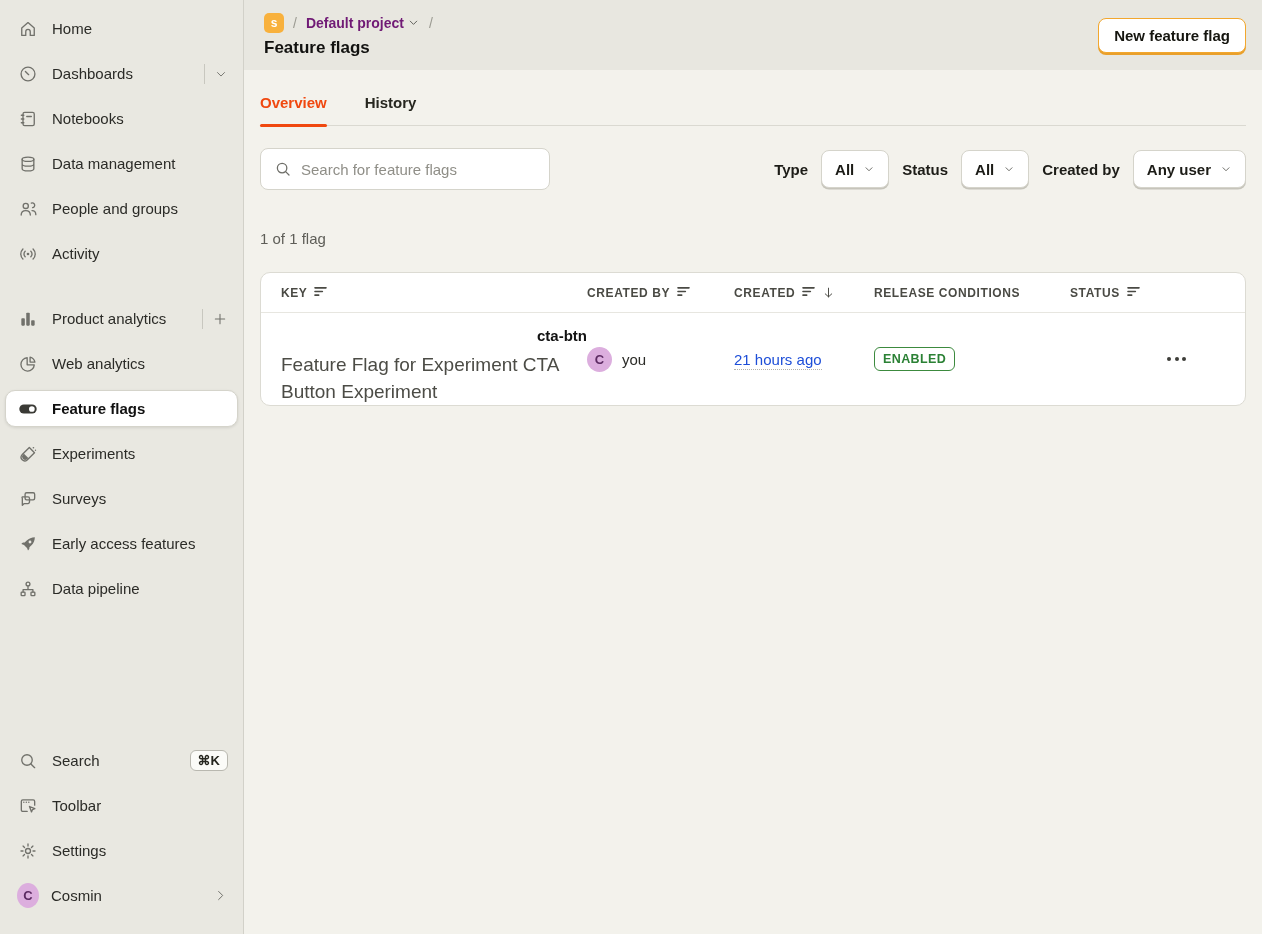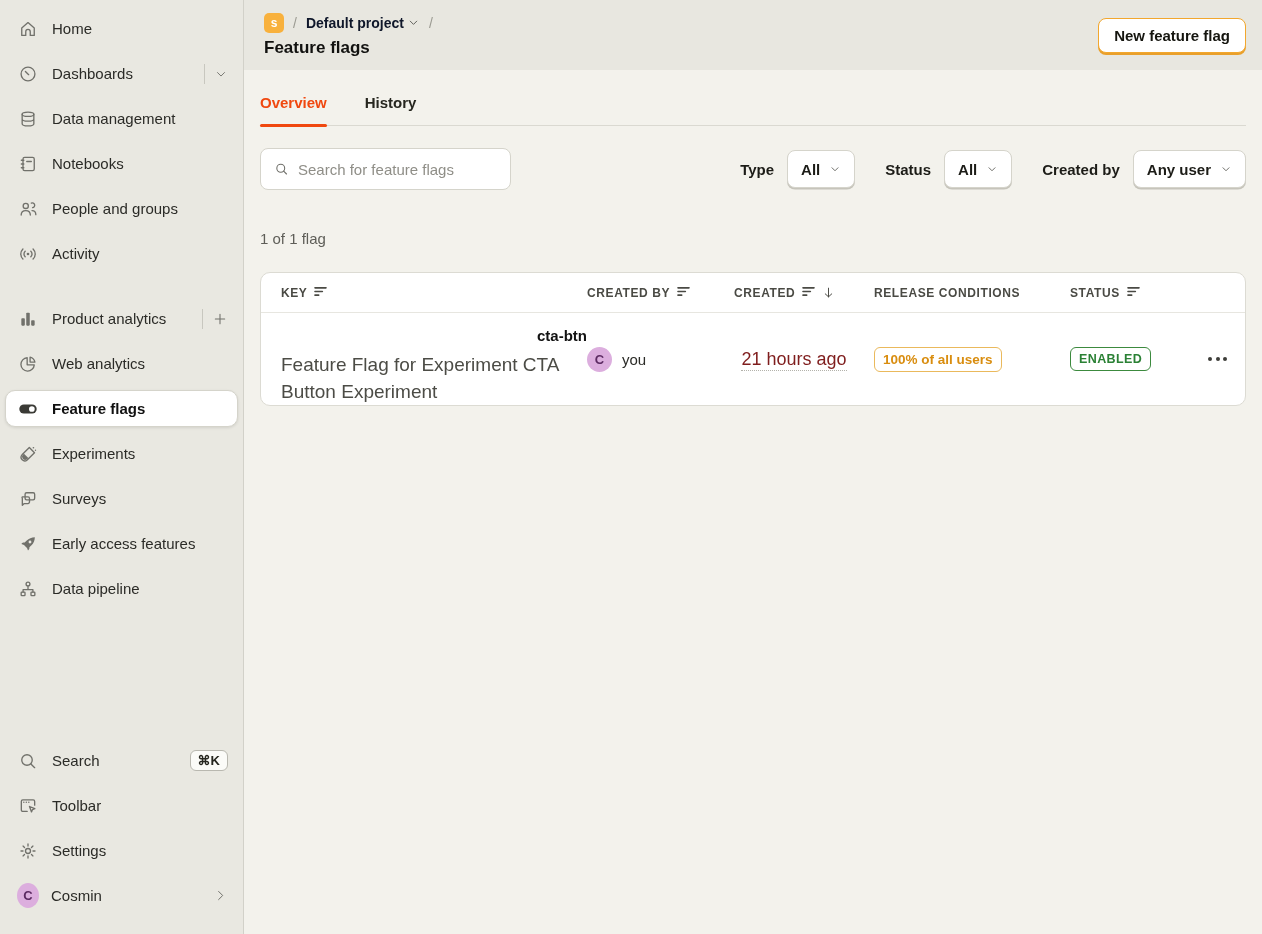--- a/index.html
+++ b/index.html
@@ -74,21 +74,21 @@
   }
   .topbar-left { display:flex; flex-direction:column; gap:5px; }
   .breadcrumb { display:flex; align-items:center; gap:9px; font-size:14px; }
   .org-badge {
     width:20px; height:20px; border-radius:5px;
     background:#f8b13d; color:#fff;
     font-size:12px; font-weight:700;
     display:flex; align-items:center; justify-content:center;
   }
   .crumb-sep { color:#9b9a92; font-weight:400; }
-  .crumb-project { display:flex; align-items:center; gap:3px; color:#0f172a; font-weight:700; cursor:pointer; }
+  .crumb-project { display:flex; align-items:center; gap:3px; color:#701a75; font-weight:700; cursor:pointer; }
   .page-title { font-size:17px; font-weight:800; color:#121210; }
   .new-flag-btn {
     background:#fff;
     border:1.5px solid #f2a72e;
     border-radius:8px;
     box-shadow:0 2px 0 #e9a02b;
     font-family:"Liberation Sans",sans-serif;
     font-size:15px; font-weight:600; color:#15150f;
     padding:8px 15px;
     cursor:pointer;
@@ -98,32 +98,32 @@
   .tabs { display:flex; gap:38px; border-bottom:1px solid #dad9d1; padding-top:24px; }
   .tab { font-size:15px; font-weight:600; color:#26261f; padding-bottom:14px; position:relative; cursor:pointer; }
   .tab.active { color:#f0480f;text-align:center; }
   .tab.active::after {
     content:""; position:absolute; left:0; right:0; bottom:-2px;
     height:3px; background:#f0480f; border-radius:2px;
   }
 
   .filter-row { margin-top:22px; display:flex; justify-content:space-between; align-items:center; }
   .search-box {
-    width:251px; height:42px;
+    width:290px; height:42px;
     background:#fff; border:1px solid #d5d4cb; border-radius:8px;
     display:flex; align-items:center; gap:9px; padding:0 13px;
   }
   .search-box svg { stroke:#6e6e68; fill:none; stroke-width:1.7; stroke-linecap:round; }
   .search-box input {
     border:none; outline:none; background:transparent;
     font-family:"Liberation Sans",sans-serif;
     font-size:15px; color:#2b2b27; flex:1;
   }
   .search-box input::placeholder { color:#8f8e87; }
-  .filters { display:flex; align-items:center; gap:30px; }
+  .filters { display:flex; align-items:center; gap:13px; }
   .filter-group { display:flex; align-items:center; gap:13px; }
   .filter-label { font-size:15px; font-weight:700; color:#1c1c17; }
   .dropdown {
     background:#fff; border:1px solid #d5d4cb; border-radius:8px;
     box-shadow:0 1.5px 0 rgba(160,158,148,0.55);
     height:38px; padding:0 13px;
     display:flex; align-items:center; gap:9px;
     font-size:15px; font-weight:600; color:#1c1c17;
     cursor:pointer;
   }
@@ -151,21 +151,21 @@
     display:flex; align-items:flex-start; gap:7px;
     cursor:pointer;
   }
   .sort-ic line { stroke:#4a4a44; stroke-width:1.8; stroke-linecap:round; }
   .arrow-ic path { stroke:#4a4a44; stroke-width:1.8; stroke-linecap:round; stroke-linejoin:round; fill:none; }
   .tbody-row { min-height:90px; cursor:pointer; }
   .cell-key { align-self:start; padding-top:14px; }
   .key-name { font-size:15px; font-weight:700; color:#121212;text-align:right; }
   .key-desc { margin-top:8px; font-size:19px; line-height:1.4; color:#4c4c46; max-width:278px; }
   .cell-createdby { display:flex; align-items:center; gap:10px; font-size:15px; color:#2b2b27; }
-  .cell-created { text-align:center; padding-right:20px; font-size:18px; color:#7f1d1d; }
+  .cell-created { text-align:left; padding-right:20px; font-size:15px; color:#1d4ed8; }
   .cell-created span { border-bottom:1.5px dotted #b3b2ab; padding-bottom:1px; }
   .badge {
     display:inline-block;
     border-radius:6px;
     padding:4px 8px;
     font-weight:700;
     background:transparent;
   }
   .badge-orange { border:1.5px solid #eab95c; color:#d98d0f; font-size:13.5px; }
   .badge-green  { border:1.5px solid #3c8a3e; color:#2b8135; font-size:12.5px; letter-spacing:0.4px; }
@@ -199,35 +199,35 @@
       <span class="v-divider"></span>
       <svg class="chev" width="14" height="14" viewBox="0 0 24 24">
           <path d="M6 9.5 L12 15.5 L18 9.5"></path>
         </svg>
     </span>
   </div>
 
   <div class="side-item">
     <span class="icon-box">
       <svg width="20" height="20" viewBox="0 0 24 24">
+          <rect x="6" y="4" width="13.5" height="16" rx="2"></rect>
+          <path d="M4 7.5 h3 M4 12 h3 M4 16.5 h3 M10.5 9 h5.5"></path>
+        </svg>
+    </span>
+    <span>Notebooks</span>
+  </div>
+
+  <div class="side-item">
+    <span class="icon-box">
+      <svg width="20" height="20" viewBox="0 0 24 24">
           <ellipse cx="12" cy="6.3" rx="7" ry="2.6"></ellipse>
           <path d="M5 6.3 V17.7 c0 1.4 3.1 2.6 7 2.6 s7-1.2 7-2.6 V6.3 M5 12 c0 1.4 3.1 2.6 7 2.6 s7-1.2 7-2.6"></path>
         </svg>
     </span>
     <span>Data management</span>
-  </div>
-
-  <div class="side-item">
-    <span class="icon-box">
-      <svg width="20" height="20" viewBox="0 0 24 24">
-          <rect x="6" y="4" width="13.5" height="16" rx="2"></rect>
-          <path d="M4 7.5 h3 M4 12 h3 M4 16.5 h3 M10.5 9 h5.5"></path>
-        </svg>
-    </span>
-    <span>Notebooks</span>
   </div>
 
   <div class="side-item">
     <span class="icon-box">
       <svg width="20" height="20" viewBox="0 0 24 24">
           <circle cx="9.3" cy="8.3" r="3.1"></circle>
           <path d="M3.8 19.3 c0-3.4 2.4-5.4 5.5-5.4 s5.5 2 5.5 5.4 M16 5 a2.8 2.8 0 1 1 1.5 5.3 M16.8 13.9 c2.7 0 4.6 1.9 4.6 4.9"></path>
         </svg>
     </span>
     <span>People and groups</span>
@@ -495,23 +495,20 @@
           <div class="key-desc">Feature Flag for Experiment CTA Button Experiment</div>
         </div>
         <div class="cell-createdby">
           <span class="avatar sm">C</span>
           <span>you</span>
         </div>
         <div class="cell-created">
           <span>21 hours ago</span>
         </div>
         <div>
-          <span class="badge badge-orange">100% of all users</span>
-        </div>
-        <div>
           <span class="badge badge-green">ENABLED</span>
         </div>
         <div class="cell-actions">
           <span class="more-btn">
               <i></i>
               <i></i>
               <i></i>
             </span>
         </div>
       </div>

